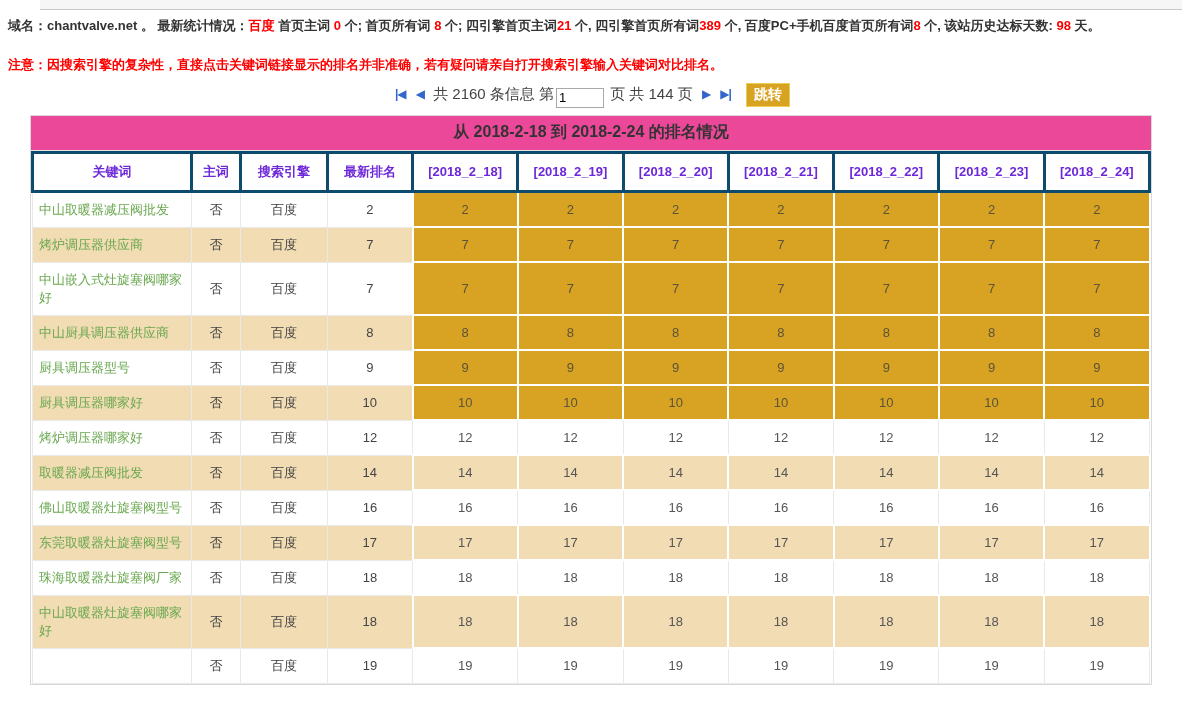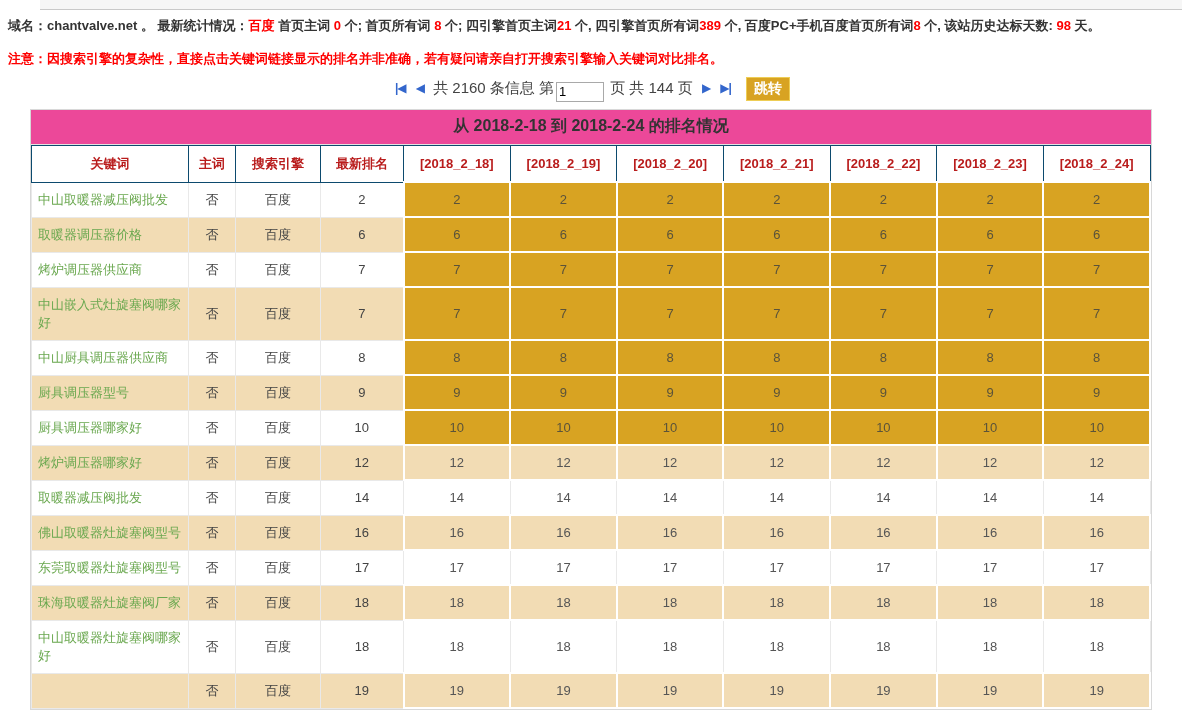--- a/index.html
+++ b/index.html
@@ -6,21 +6,21 @@
   body {
     width:1182px; height:715px; overflow:hidden;
     font-family:"Liberation Sans","DejaVu Sans",sans-serif;
     -webkit-font-smoothing:antialiased;
   }
   .top-strip { height:9px; background:#f6f6f6; border-bottom:1px solid #c9c9c9; margin-left:40px; }
 
   .stats-line { margin:7px 1px 0 8px; font-size:13px; font-weight:bold; color:#333; white-space:nowrap; }
   .stats-line .red { color:#fe0000; }
 
-  .notice-line { margin:15px 0 0 8px; font-size:13px; font-weight:bold; color:#fe0000; }
+  .notice-line { margin:21px 0 0 8px; font-size:13px; font-weight:bold; color:#fe0000; }
 
   .pager { text-align:center; font-size:15px; color:#444; margin-top:9px; }
   .pager .arrow { color:#3366cc; font-size:12px; font-weight:bold; cursor:pointer; margin:0 3px; letter-spacing:-1px; vertical-align:1px; }
   .pager .pg-text { margin:0 2px; }
   .pager input {
     width:42px; height:18px; border:1px solid #a9a9a9; font-size:13px; padding:0 2px;
     font-family:inherit; vertical-align:-3px;
   }
   .jump-btn {
     background:#d8a322; color:#ffffff; font-weight:bold; font-size:14px;
@@ -28,22 +28,22 @@
     font-family:inherit;
   }
 
   .tbl-wrap { margin:7px 30px 10px 30px; border:1px solid #d8d8d8; }
   .tbl-title {
     text-align:center; font-weight:bold; font-size:16px; color:#333;
     padding:6px 0 7px 0; border-bottom:1px solid #e3e3e3; background:#ec4899;
   }
   table { width:100%; border-collapse:collapse; table-layout:fixed; font-size:13px; }
   thead th {
-    font-weight:bold; color:#b91c1c; background:#fff; text-align:center;
-    padding:9px 2px; border:1px solid #0c4a6e;
+    font-weight:bold; color:#6d28d9; background:#fff; text-align:center;
+    padding:9px 2px; border:3px solid #0c4a6e;
   }
   thead th.c-kw { width:152px; }
   thead th.c-main { width:42px; }
   thead th.c-eng { width:80px; }
   thead th.c-latest { width:78px;margin-left:48px; }
   tbody td {
     padding:8px 4px; text-align:center; color:#444; border:1px solid #e9e9e9;
     overflow:hidden;
   }
   tbody tr:nth-child(even) { background:#f2dcb4; }
@@ -98,33 +98,20 @@
           <td>2</td>
           <td class="rank gold">2</td>
           <td class="rank gold">2</td>
           <td class="rank gold">2</td>
           <td class="rank gold">2</td>
           <td class="rank gold">2</td>
           <td class="rank gold">2</td>
           <td class="rank gold">2</td>
         </tr>
         <tr>
-          <td class="kw"><a class="kw-link">取暖器调压器价格</a></td>
-          <td>否</td>
-          <td>百度</td>
-          <td>6</td>
-          <td class="rank gold">6</td>
-          <td class="rank gold">6</td>
-          <td class="rank gold">6</td>
-          <td class="rank gold">6</td>
-          <td class="rank gold">6</td>
-          <td class="rank gold">6</td>
-          <td class="rank gold">6</td>
-        </tr>
-        <tr>
           <td class="kw"><a class="kw-link">烤炉调压器供应商</a></td>
           <td>否</td>
           <td>百度</td>
           <td>7</td>
           <td class="rank gold">7</td>
           <td class="rank gold">7</td>
           <td class="rank gold">7</td>
           <td class="rank gold">7</td>
           <td class="rank gold">7</td>
           <td class="rank gold">7</td>

